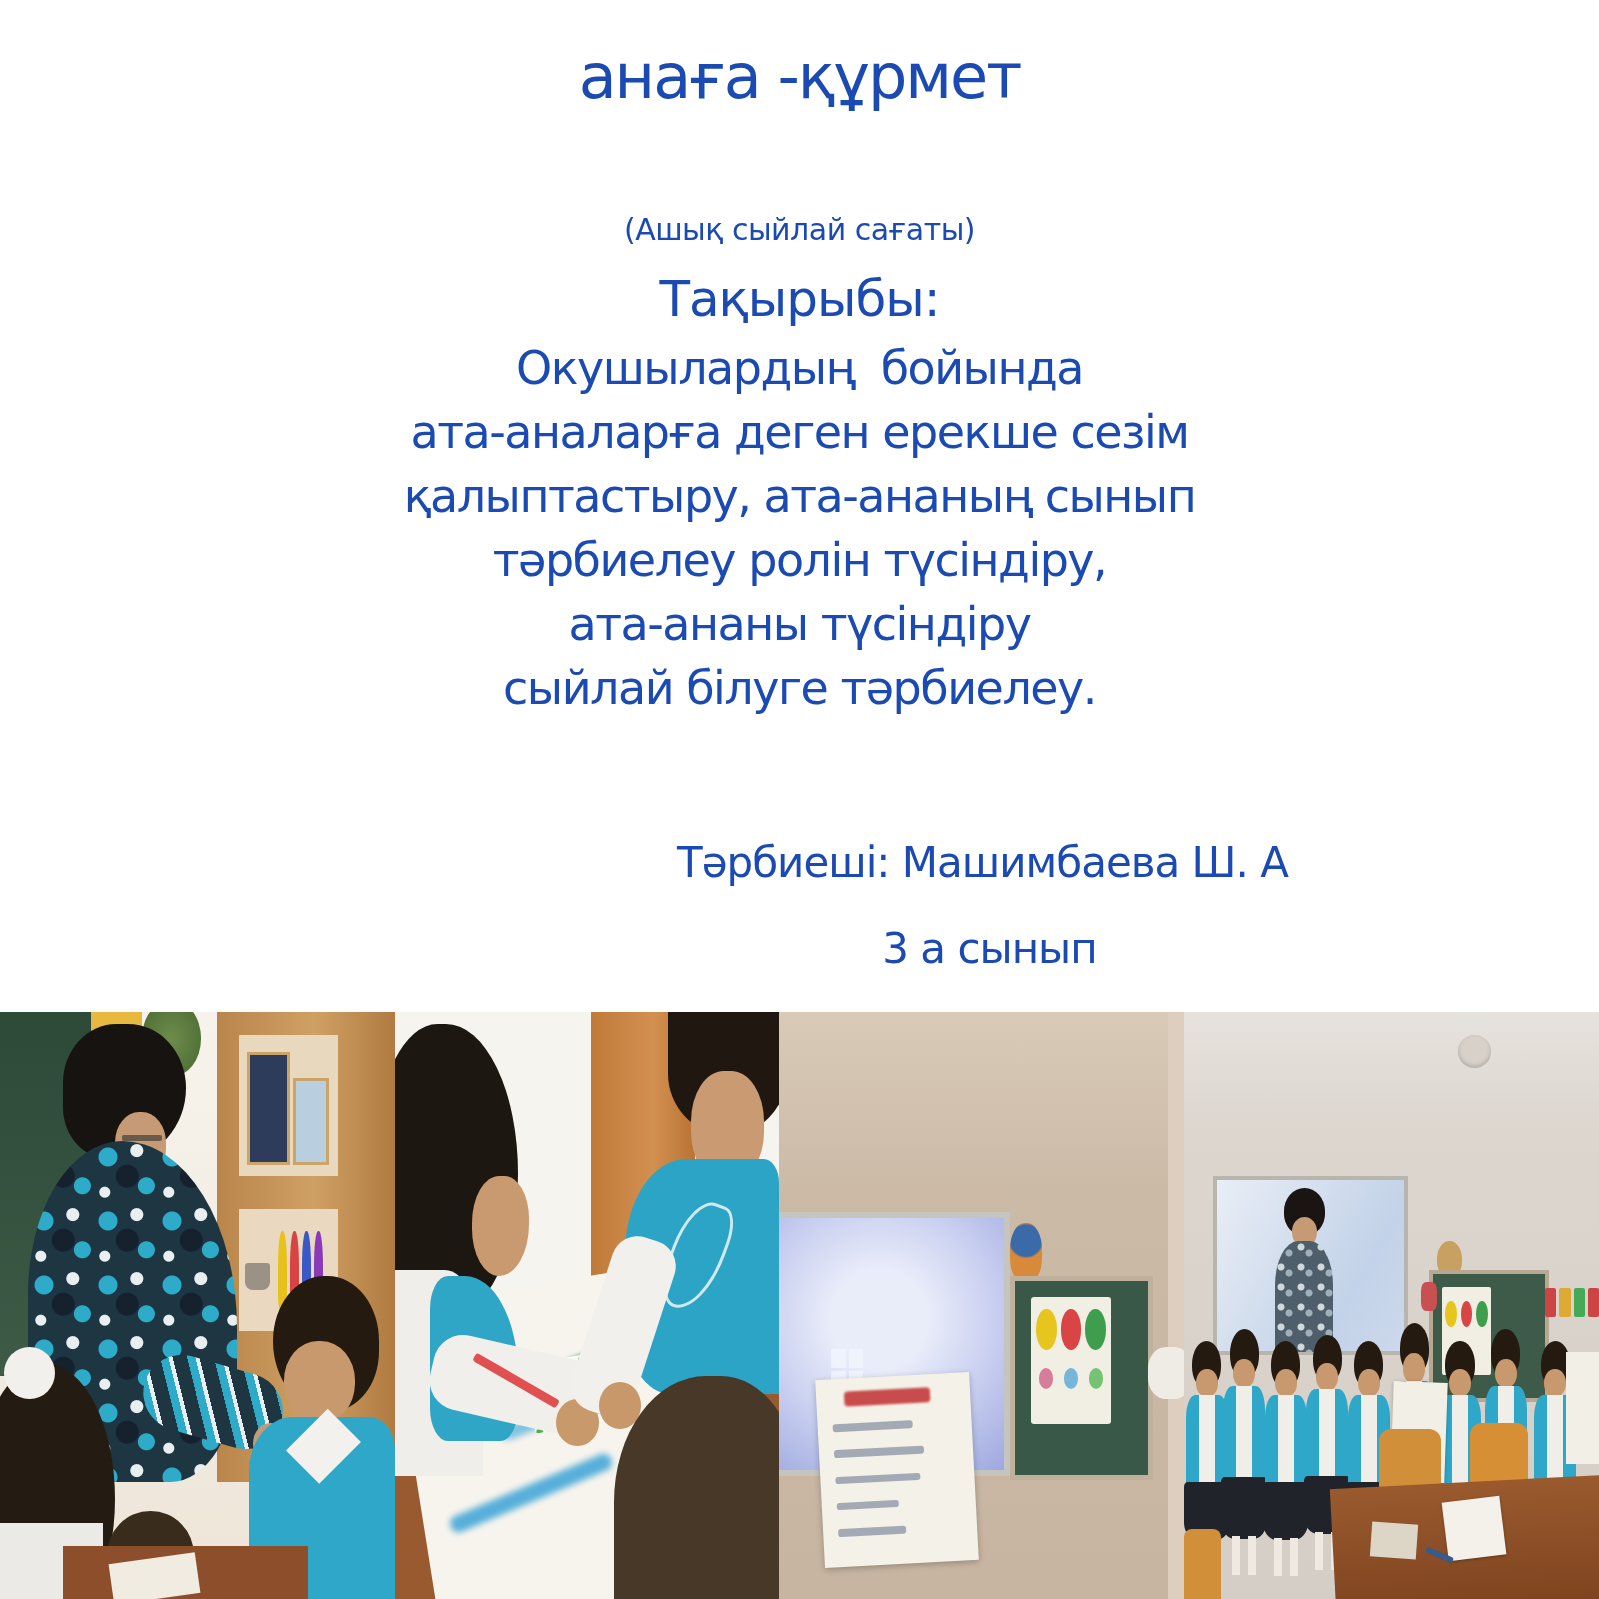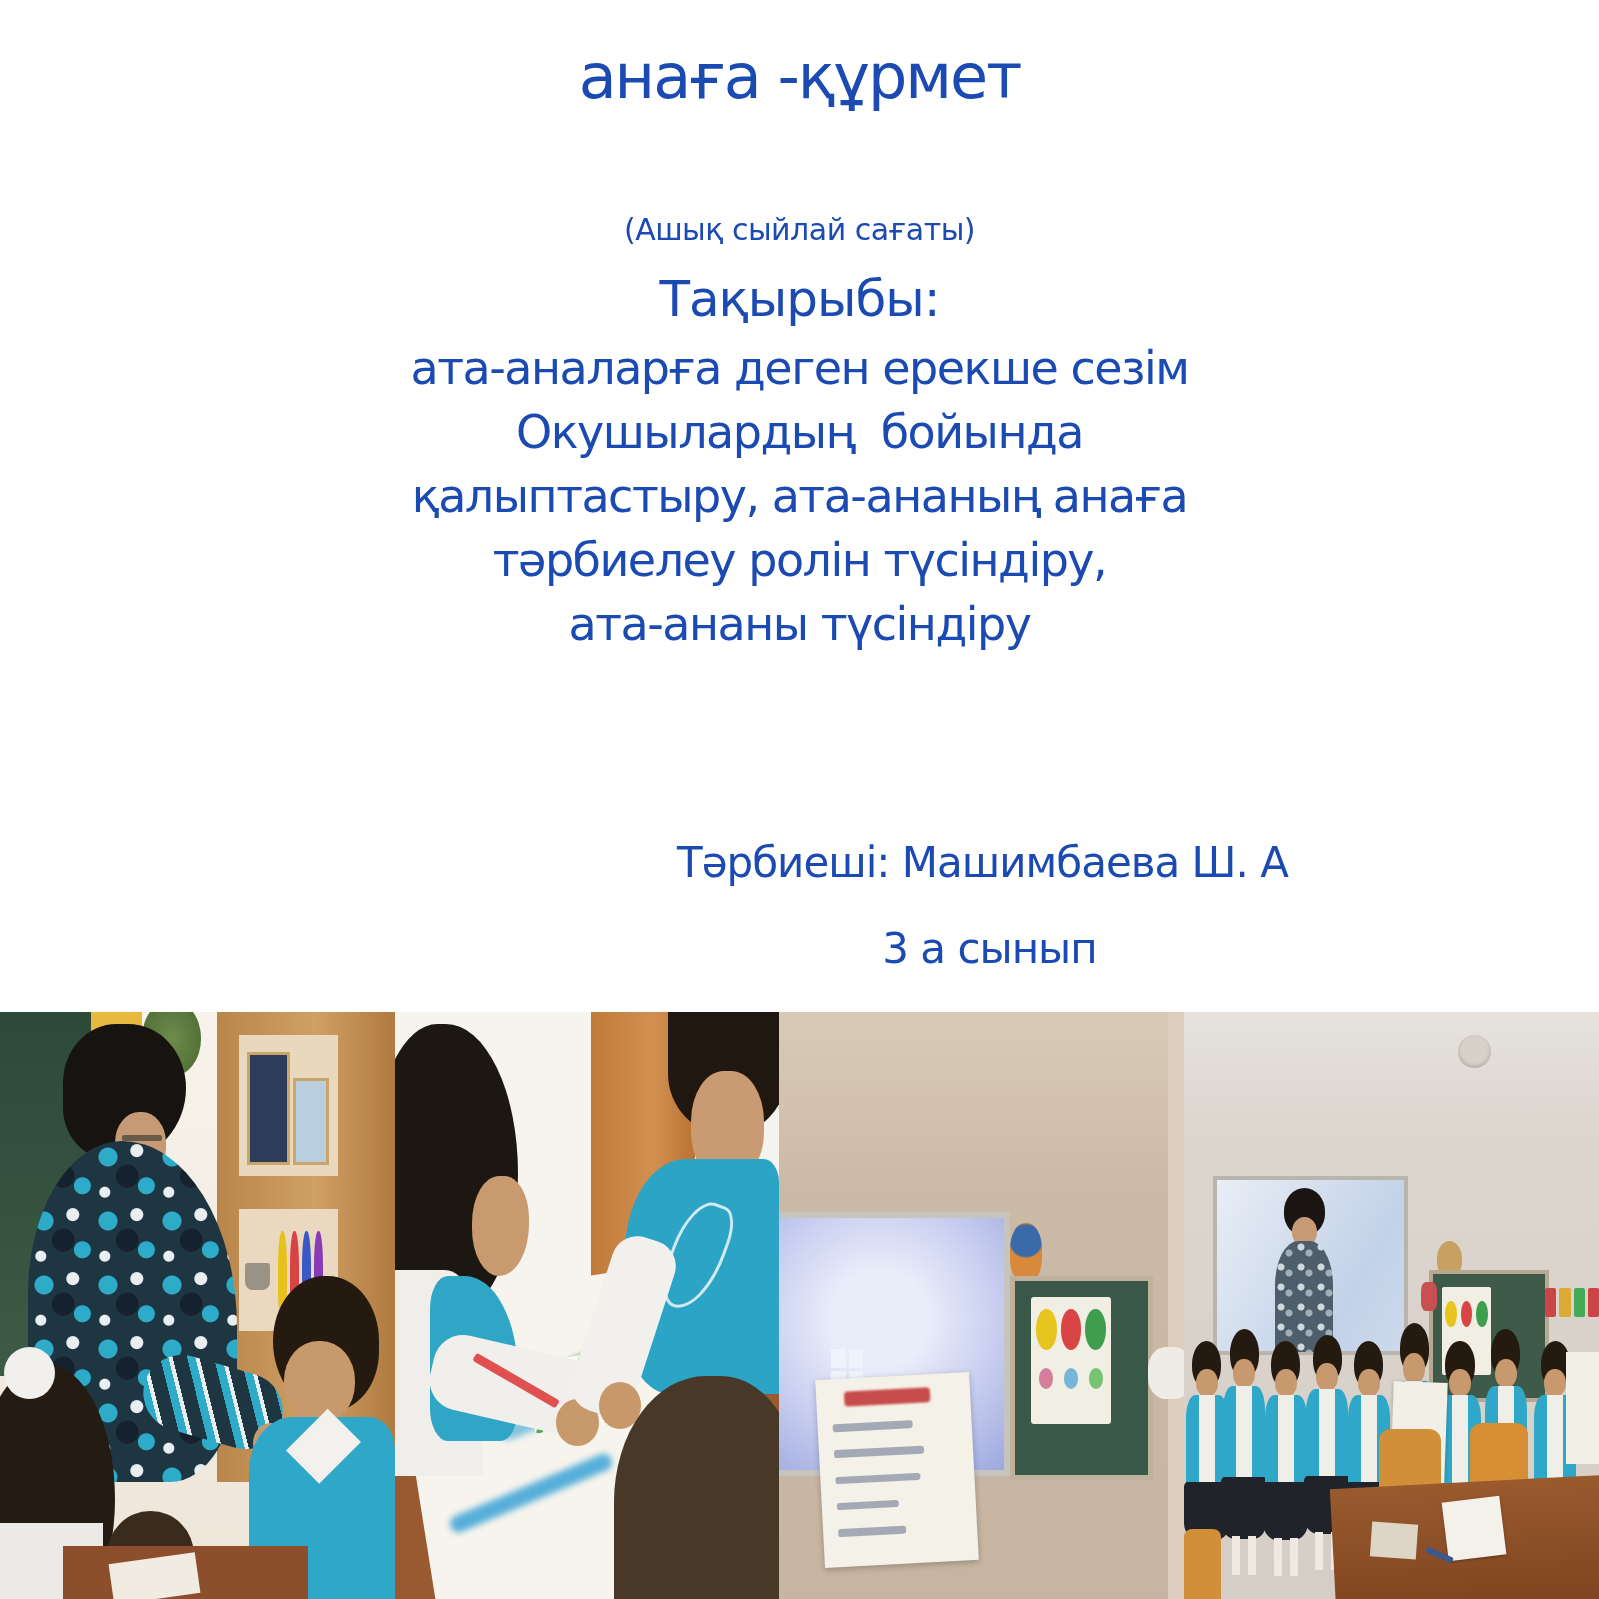--- a/index.html
+++ b/index.html
@@ -154,25 +154,26 @@
 
   <h1 class="txt title">
     <span class="line">анаға -құрмет</span>
   </h1>
 
   <p class="txt subtitle">(Ашық сыйлай сағаты)</p>
 
   <h2 class="txt goal-heading">Тақырыбы:</h2>
 
   <div class="txt goal">
+    <div class="gline">Окушылардың  бойында</div>
     <div class="gline">ата-аналарға деген ерекше сезім</div>
-    <div class="gline">Окушылардың  бойында</div>
-    <div class="gline">қалыптастыру, ата-ананың анаға</div>
+    <div class="gline">қалыптастыру, ата-ананың сынып</div>
     <div class="gline">тәрбиелеу ролін түсіндіру,</div>
     <div class="gline">ата-ананы түсіндіру</div>
+    <div class="gline">сыйлай білуге тәрбиелеу.</div>
   </div>
 
   <p class="txt teacher">Тәрбиеші: Машимбаева Ш. А</p>
   <p class="txt klass">3 а сынып</p>
 
   <section class="photos">
 
     <figure id="p1" aria-label="Teacher in patterned blouse helping pupils in blue vests at a desk, chalkboard and wooden shelf behind">
       <div class="a p1-board"></div>
       <div class="a p1-ball"></div>

